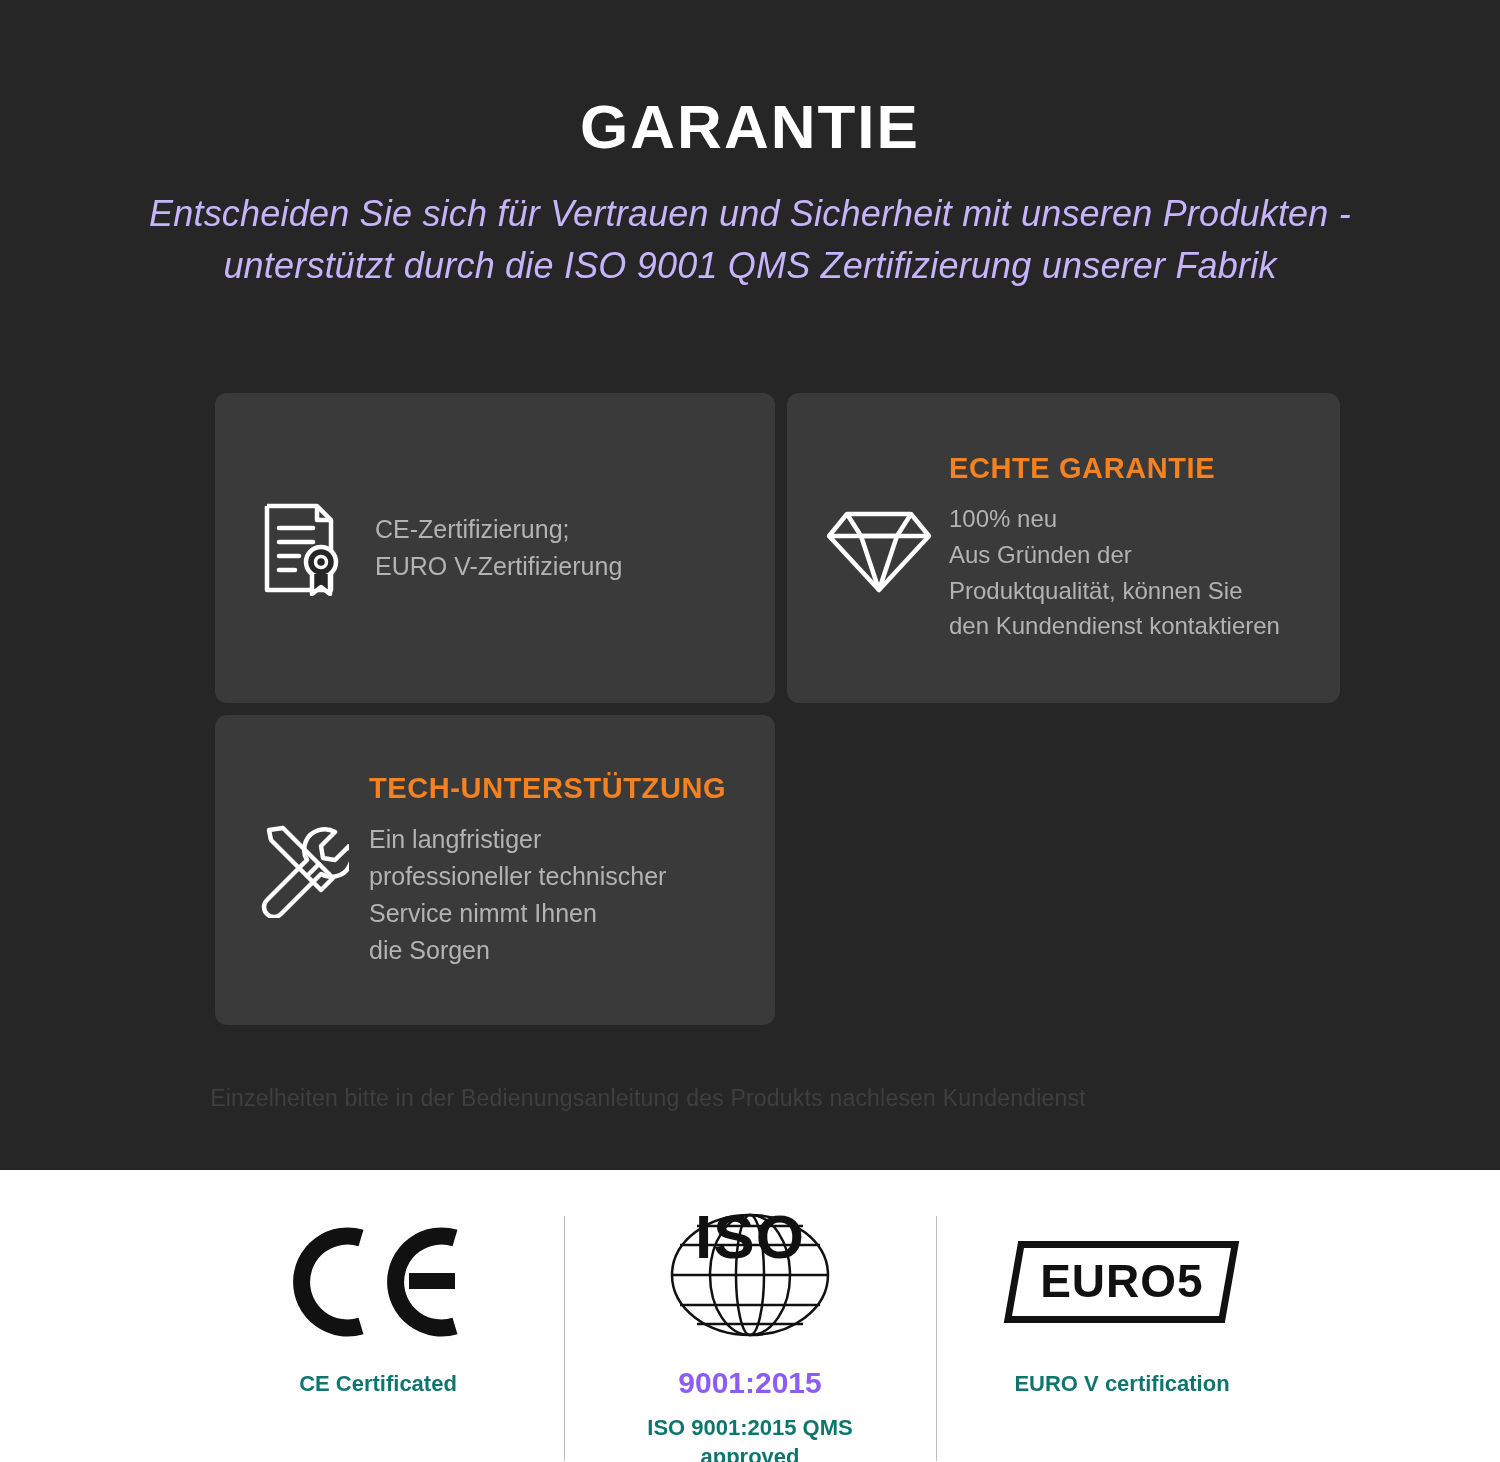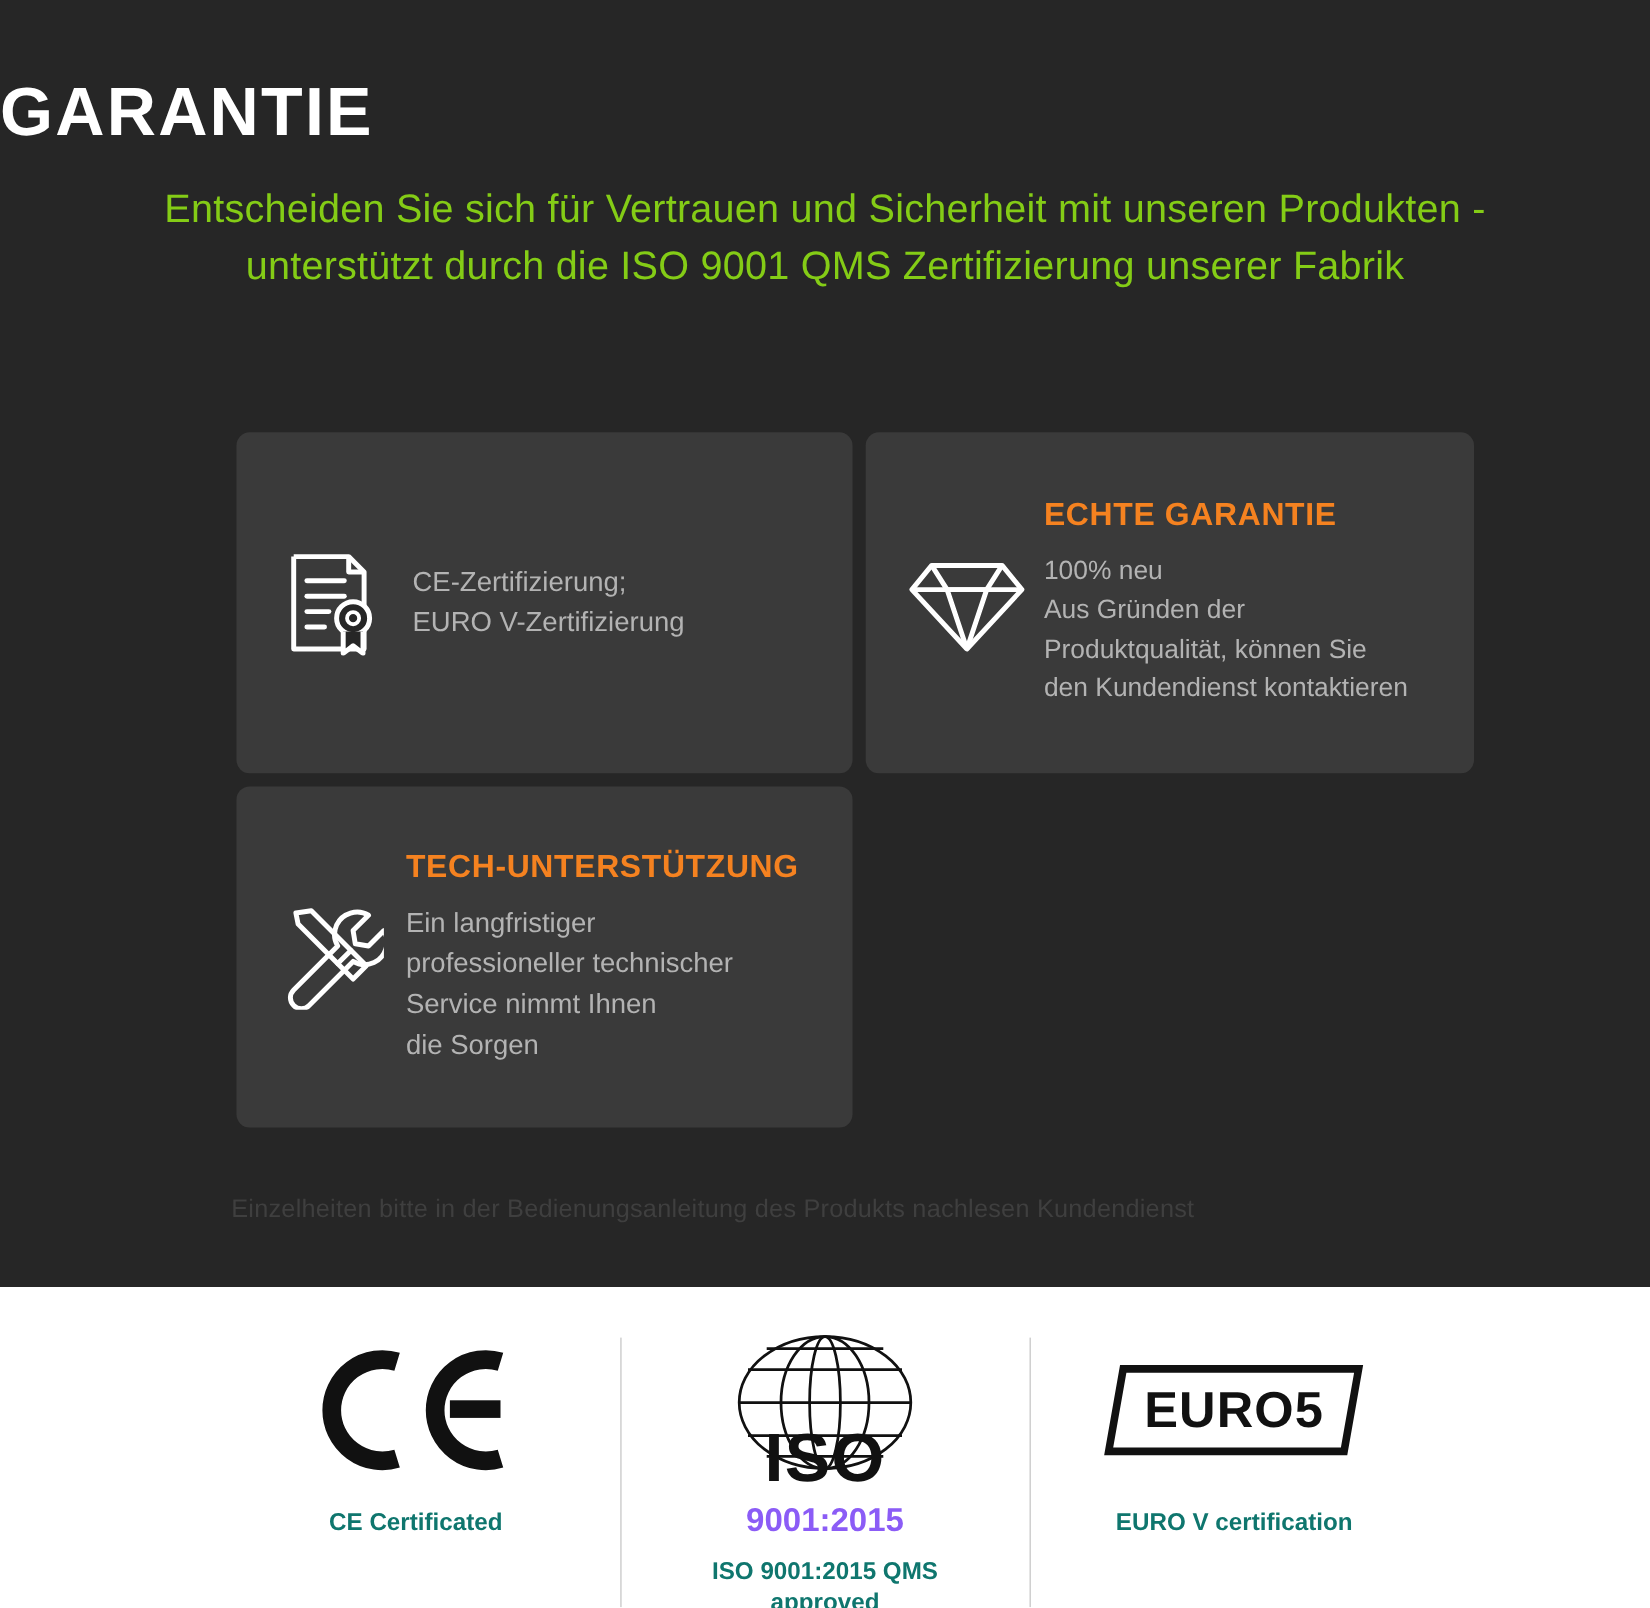--- a/index.html
+++ b/index.html
@@ -25,38 +25,40 @@
   .hero {
     position: absolute;
     left: 0;
     top: 0;
     width: 1500px;
     height: 1170px;
     background: #262626;
   }
 
   .hero-title {
+    text-align: center;
     color: #ffffff;
     font-size: 62px;
     font-weight: bold;
     letter-spacing: 2px;
     margin: 0;
-    padding-top: 72px;
+    padding-top: 96px;
     line-height: 1.0;
   }
 
   .hero-sub {
     text-align: center;
-    color: #84cc16;
+    color: #c4b5fd;
     font-size: 36px;
     font-weight: normal;
     line-height: 1.45;
     margin: 30px auto 0 auto;
     width: 1330px;
     letter-spacing: 0.2px;
+    font-style: italic;
   }
 
   
   .cards {
     position: absolute;
     left: 215px;
     top: 393px;
     width: 1125px;
     display: grid;
     grid-template-columns: 560px 553px;
@@ -161,21 +163,21 @@
   .cert-gap-2 { margin-right: 72px; }
 
   
   .iso-wrap {
     position: relative;
     width: 200px;
     height: 148px;
     display: flex;
     flex-direction: column;
     align-items: center;
-    justify-content: flex-end;
+    justify-content: flex-start;
   }
   .iso-text {
     font-size: 62px;
     font-weight: bold;
     letter-spacing: 1px;
     color: #111111;
     line-height: 0.95;
     position: relative;
     z-index: 2;
   }

